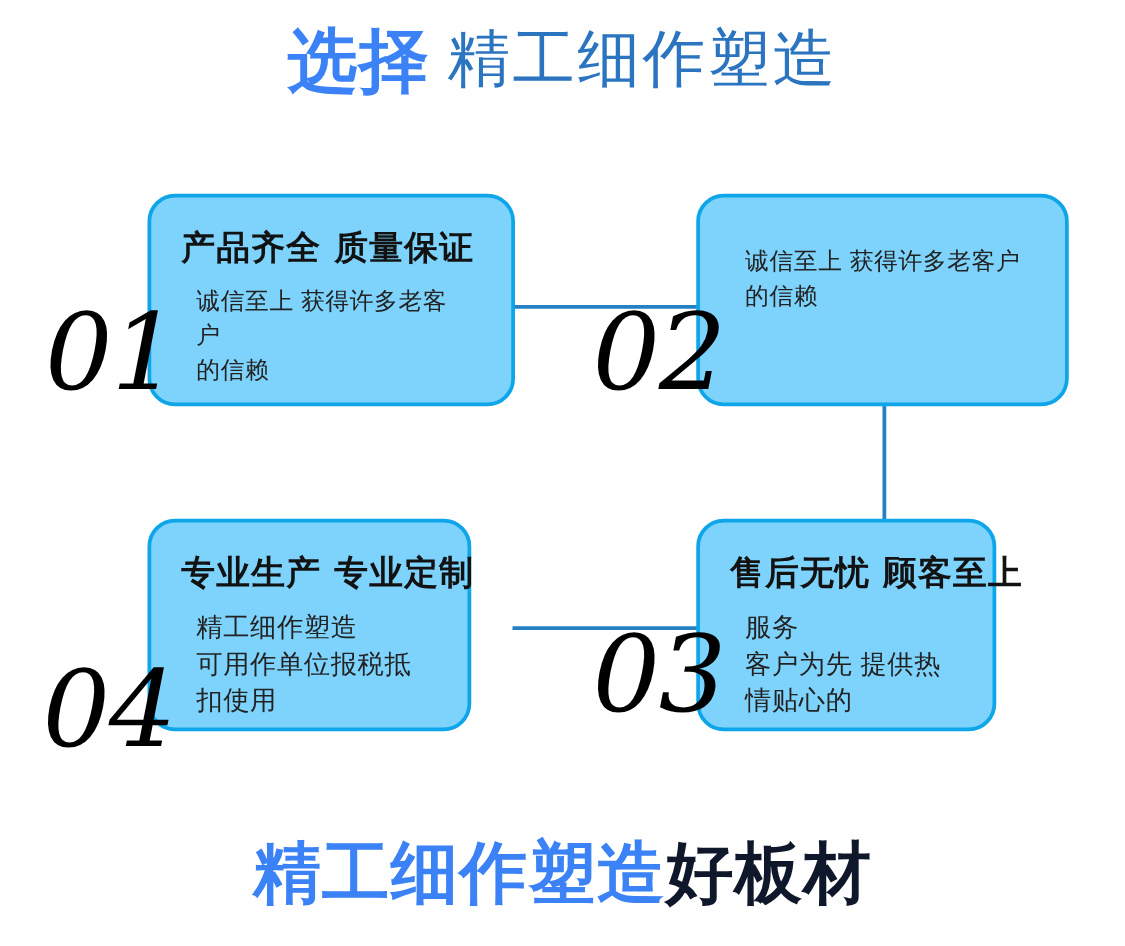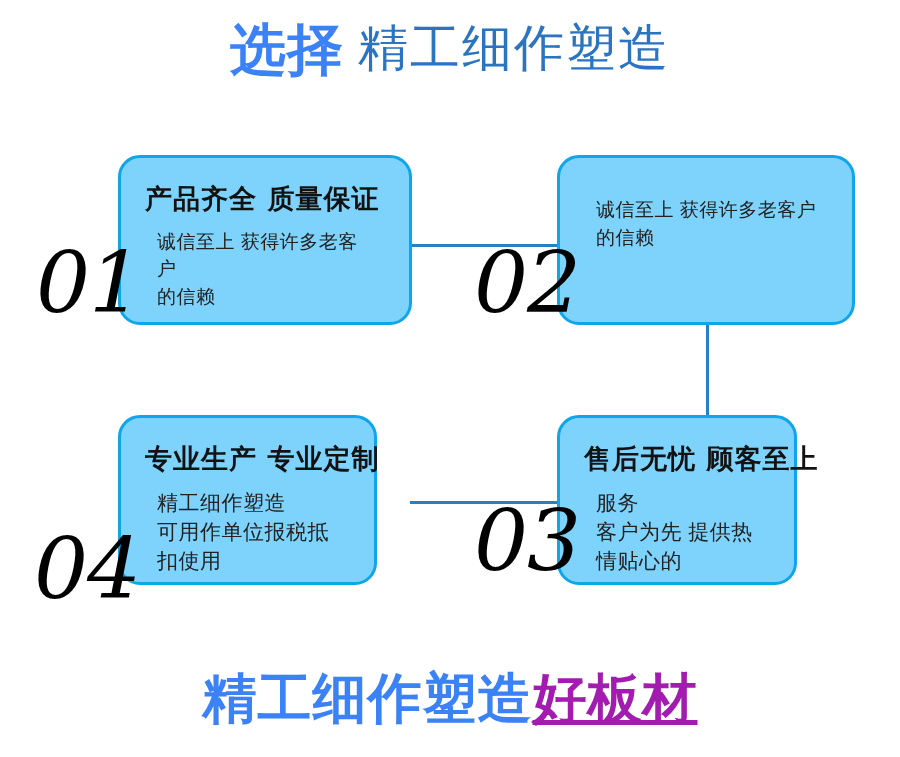--- a/index.html
+++ b/index.html
@@ -118,24 +118,23 @@
     font-size: 54px;
     font-weight: 700;
     color: #3b82f6;
     letter-spacing: 1px;
     vertical-align: baseline;
   }
   .footer-accent {
     font-family: "DejaVu Sans", "Liberation Sans", sans-serif;
     font-size: 54px;
     font-weight: 700;
-    color: #a21caf;
+    color: #0f172a;
     letter-spacing: 1px;
     vertical-align: baseline;
-    text-decoration: underline;
   }
 </style>
 </head>
 <body>
 
 <div id="page">
 
   <div class="header">
     <span class="header-strong">选择</span><span class="header-light">精工细作塑造</span>
   </div>

